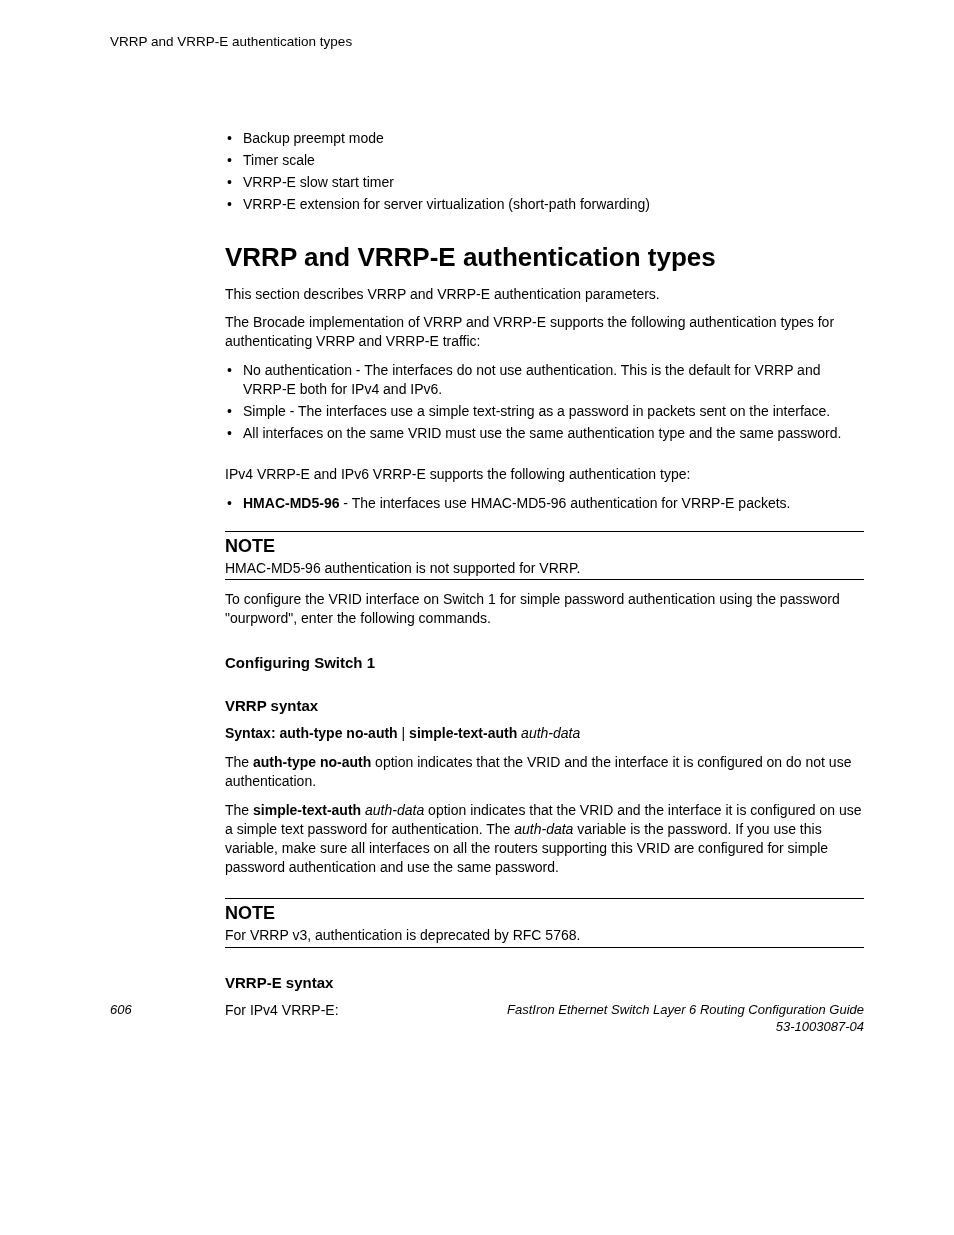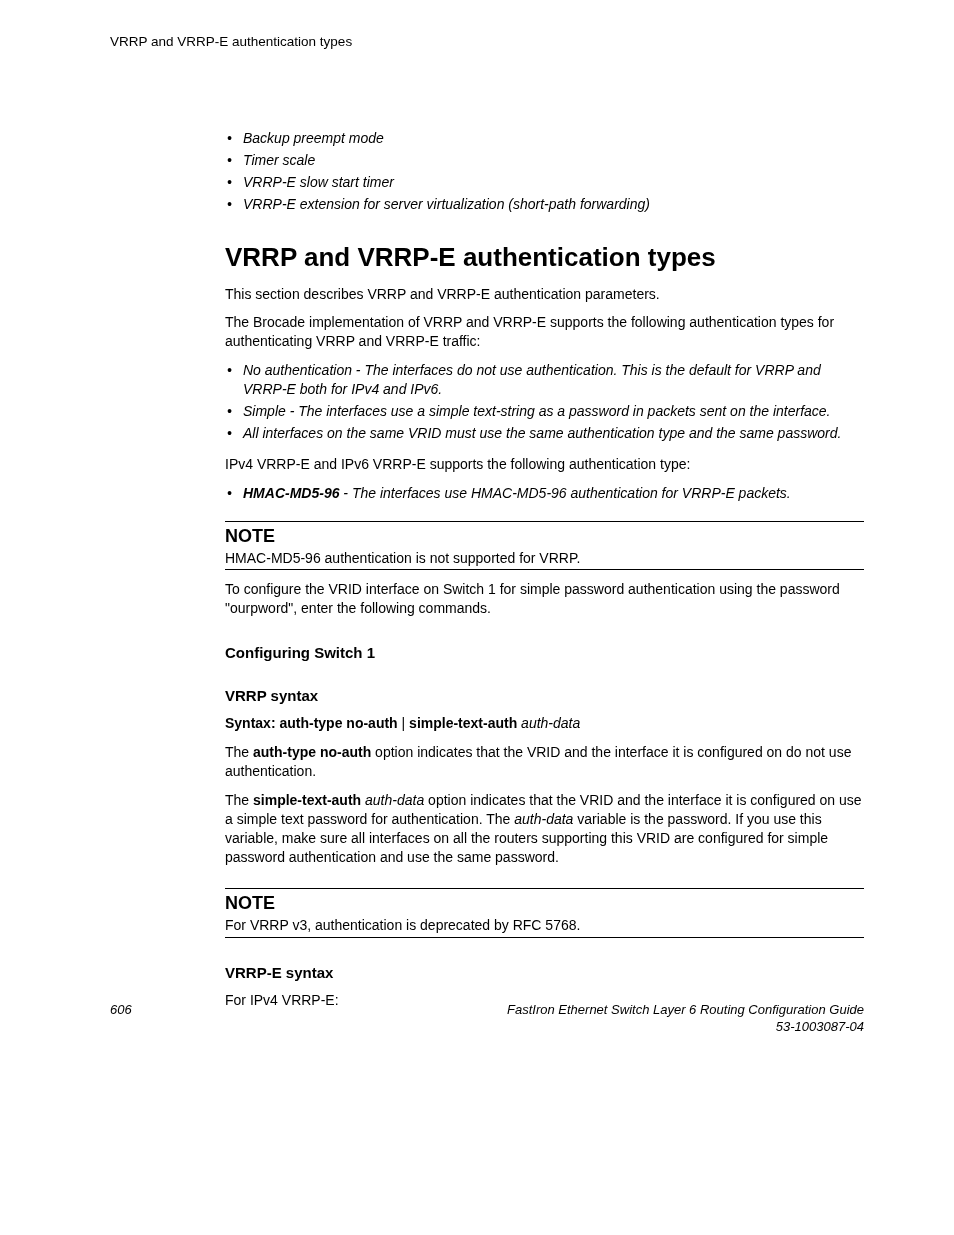--- a/index.html
+++ b/index.html
@@ -22,21 +22,20 @@
     margin-bottom: 80px;
   }
   .content {
     margin-left: 115px;
     margin-right: 0;
   }
   ul.plain {
     list-style: none;
     padding: 0;
     margin: 6px 0 28px 0;
-    font-style: italic;
   }
   ul.plain li {
     margin: 3px 0;
     padding-left: 18px;
     position: relative;
     line-height: 1.35;
   }
   ul.plain li::before {
     content: "•";
     position: absolute;
@@ -129,21 +128,21 @@
       <li>Timer scale</li>
       <li>VRRP-E slow start timer</li>
       <li>VRRP-E extension for server virtualization (short-path forwarding)</li>
     </ul>
 
     <h1 class="sect">VRRP and VRRP-E authentication types</h1>
     <p>This section describes VRRP and VRRP-E authentication parameters.</p>
 
     <p>The Brocade implementation of VRRP and VRRP-E supports the following authentication types for authenticating VRRP and VRRP-E traffic:</p>
 
-    <ul class="plain" style="margin-bottom:12px;">
+    <ul class="plain" style="margin-bottom:22px;">
       <li>No authentication - The interfaces do not use authentication. This is the default for VRRP and VRRP-E both for IPv4 and IPv6.</li>
       <li>Simple - The interfaces use a simple text-string as a password in packets sent on the interface.</li>
       <li>All interfaces on the same VRID must use the same authentication type and the same password.</li>
     </ul>
 
     <p>IPv4 VRRP-E and IPv6 VRRP-E supports the following authentication type:</p>
 
     <ul class="plain" style="margin-bottom:18px;">
       <li>
         <b>HMAC-MD5-96</b><span> - The interfaces use HMAC-MD5-96 authentication for VRRP-E packets.</span>

